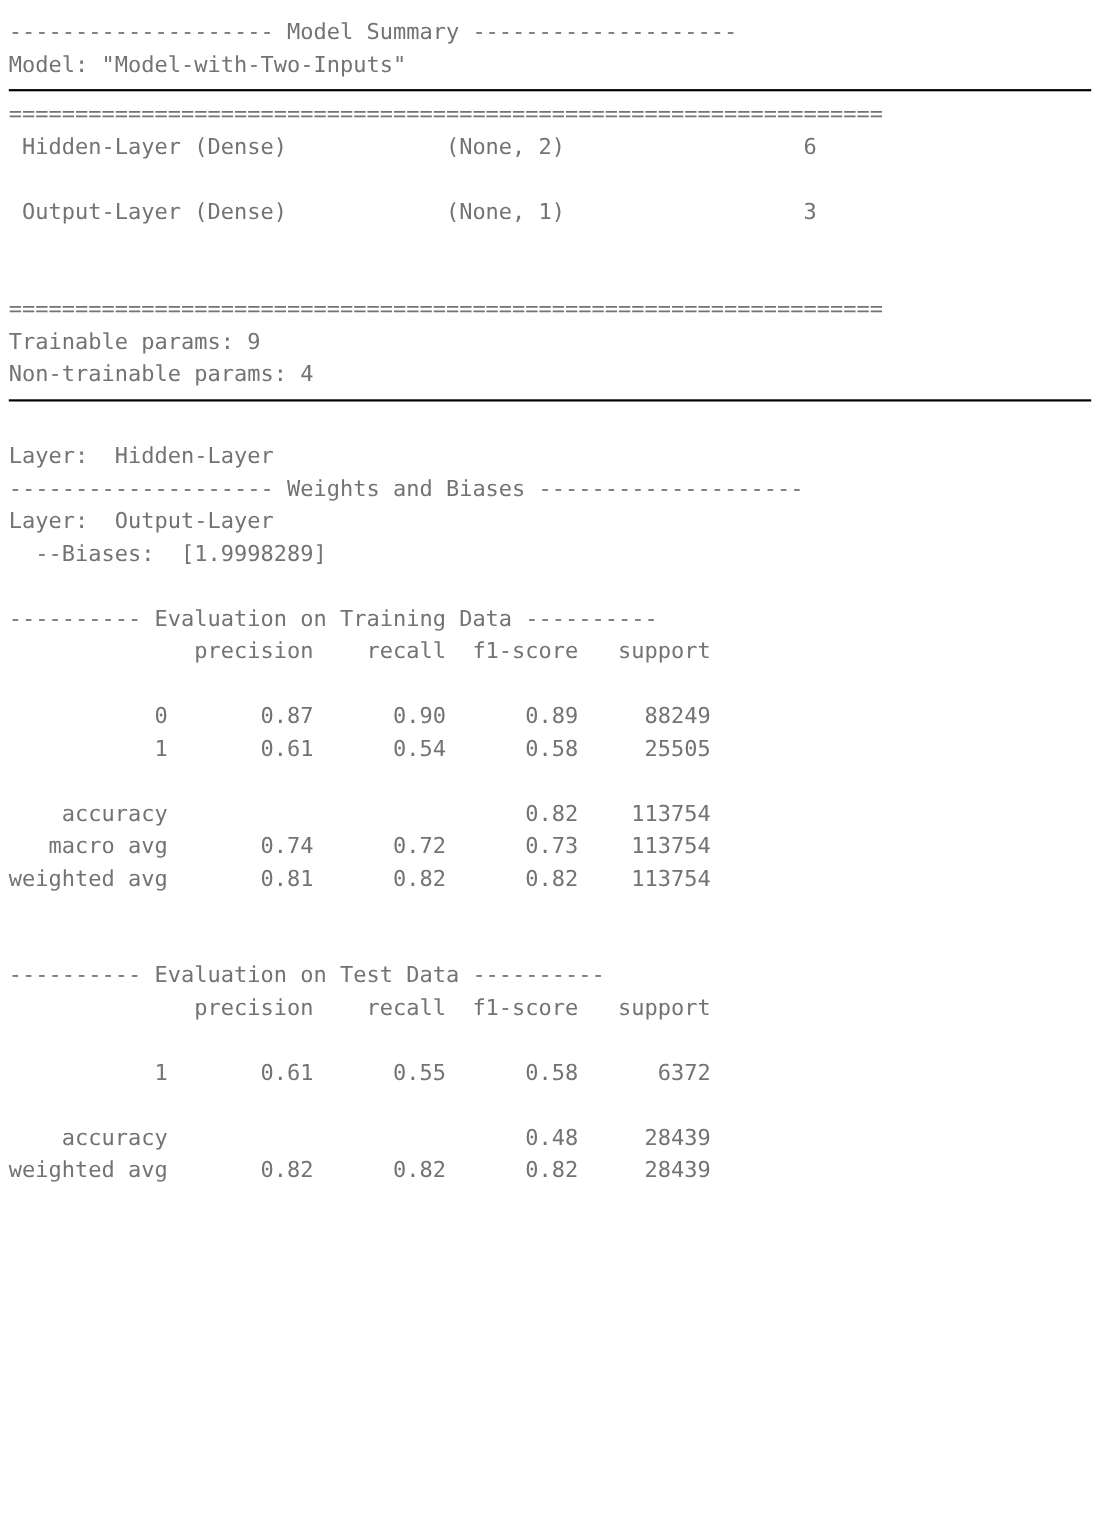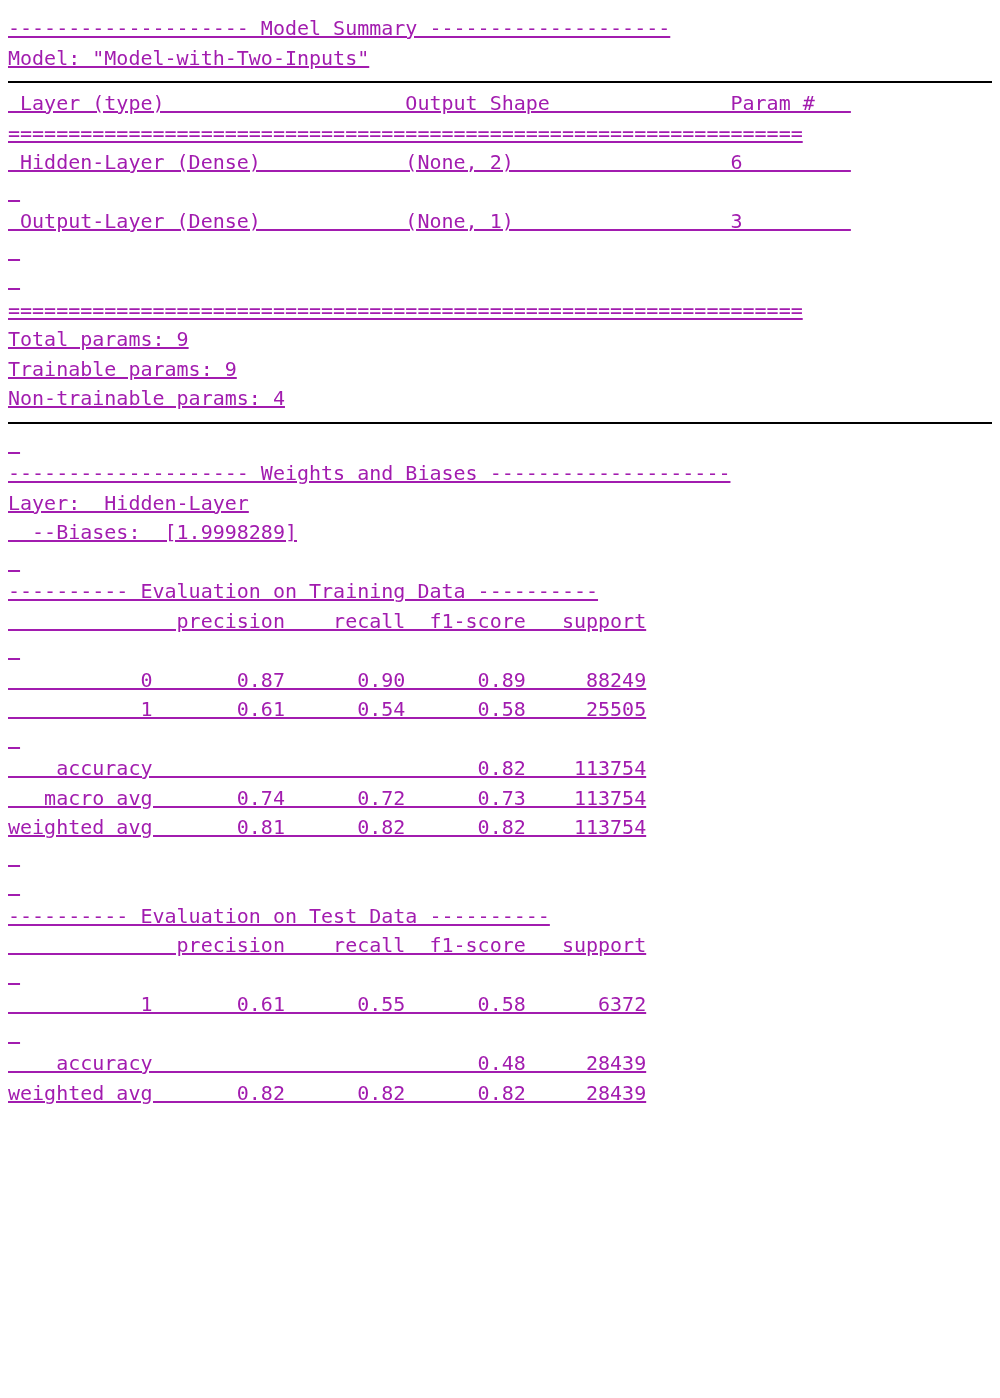--- a/index.html
+++ b/index.html
@@ -18,22 +18,21 @@
     box-sizing: border-box;
   }
   pre.line {
     margin: 0;
     padding: 0;
     font-family: "DejaVu Sans Mono", "Liberation Mono", monospace;
     font-size: 20px;
     line-height: 29.5px;
     letter-spacing: 0px;
     white-space: pre;
-    color: #a21caf;
-    text-decoration: underline;
+    color: #737373;
   }
   pre.blank {
     height: 29.5px;
   }
   hr.rule {
     border: none;
     border-top: 2px solid #000000;
     margin: 8px 0 6px 0;
     width: 100%;
   }
@@ -41,39 +40,38 @@
 </style>
 </head>
 <body>
 
 <div id="console">
 
   <div class="section">
     <pre class="line">-------------------- Model Summary --------------------</pre>
     <pre class="line">Model: "Model-with-Two-Inputs"</pre>
     <hr class="rule">
-    <pre class="line"> Layer (type)                    Output Shape               Param #   </pre>
     <pre class="line">==================================================================</pre>
     <pre class="line"> Hidden-Layer (Dense)            (None, 2)                  6         </pre>
     <pre class="line blank"> </pre>
     <pre class="line"> Output-Layer (Dense)            (None, 1)                  3         </pre>
     <pre class="line blank"> </pre>
     <pre class="line blank"> </pre>
     <pre class="line">==================================================================</pre>
-    <pre class="line">Total params: 9</pre>
     <pre class="line">Trainable params: 9</pre>
     <pre class="line">Non-trainable params: 4</pre>
     <hr class="rule">
   </div>
 
   <pre class="line blank"> </pre>
 
   <div class="section">
+    <pre class="line">Layer:  Hidden-Layer</pre>
     <pre class="line">-------------------- Weights and Biases --------------------</pre>
-    <pre class="line">Layer:  Hidden-Layer</pre>
+    <pre class="line">Layer:  Output-Layer</pre>
     <pre class="line">  --Biases:  [1.9998289]</pre>
   </div>
 
   <pre class="line blank"> </pre>
 
   <div class="section">
     <pre class="line">---------- Evaluation on Training Data ----------</pre>
     <pre class="line">              precision    recall  f1-score   support</pre>
     <pre class="line blank"> </pre>
     <pre class="line">           0       0.87      0.90      0.89     88249</pre>

